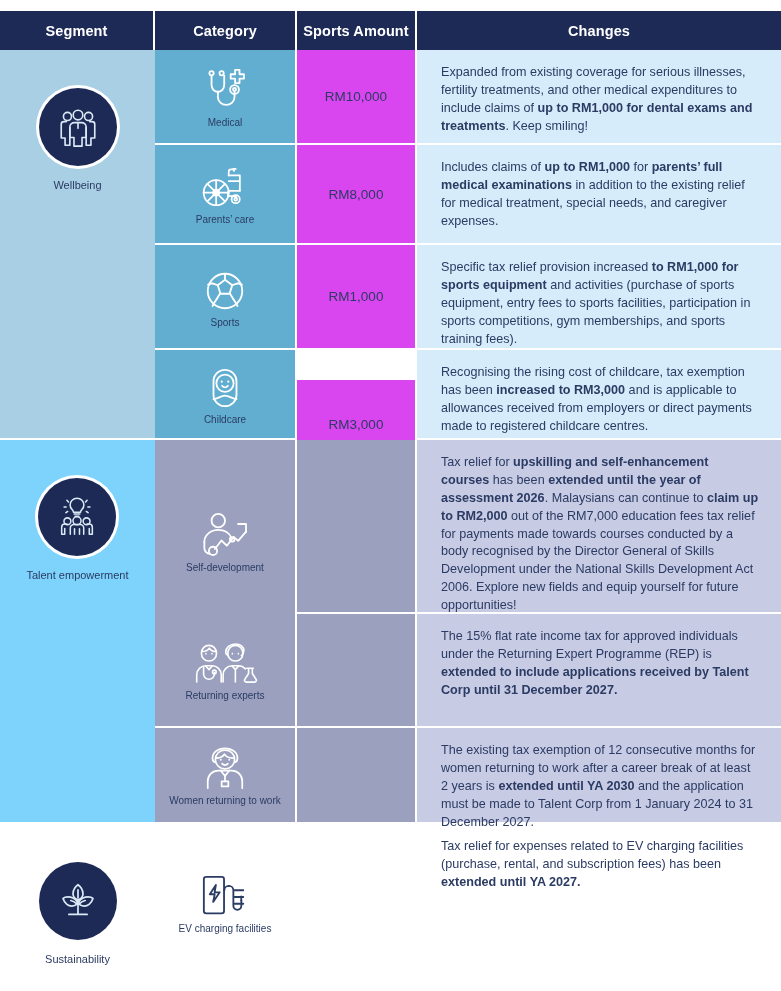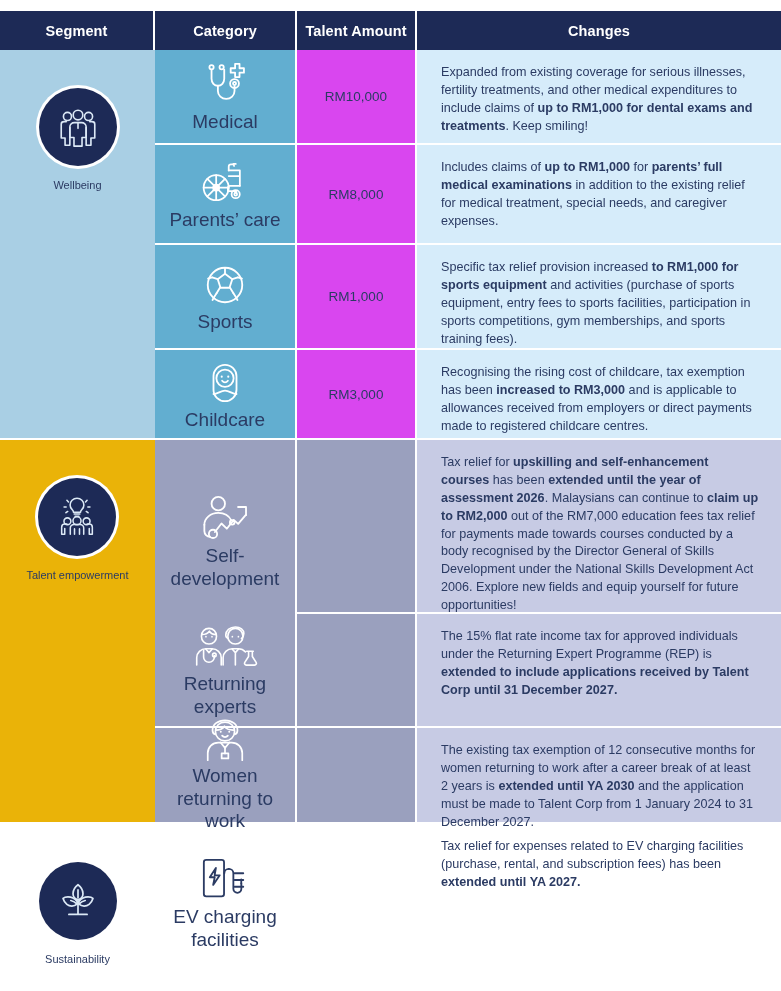--- a/index.html
+++ b/index.html
@@ -71,21 +71,21 @@
   .cat-cell {
     width: 142px;
     display: flex; flex-direction: column;
     align-items: center; justify-content: center;
     border-right: 2px solid #ffffff;
     border-bottom: 2px solid #ffffff;
     padding: 6px 4px;
   }
   .cat-icon { display:flex; align-items:center; justify-content:center; height: 52px; }
   .cat-label {
-    font-size: 19px;
+    font-size: 10px;
     color: #2b3b63;
     text-align: center;
     line-height: 1.2;
   }
 
   .amt-cell {
     width: 120px;
     display: flex; align-items: center; justify-content: center;
     border-right: 2px solid #ffffff;
     border-bottom: 2px solid #ffffff;
@@ -102,36 +102,36 @@
     color: #2b3b63;
   }
   .chg-cell b { font-weight: bold; }
 
   
   .t-wellbeing .seg-cell { background: #a9cfe4; }
   .t-wellbeing .cat-cell { background: #62aed0; }
   .t-wellbeing .amt-cell { background: #d946ef; }
   .t-wellbeing .chg-cell { background: #d6ecfa; }
 
-  .t-talent .seg-cell { background: #eab308; align-items: center; }
+  .t-talent .seg-cell { background: #7dd3fc; align-items: center; }
   .t-talent .cat-cell { background: #9aa0be; }
   .t-talent .amt-cell { background: #9aa0be; }
   .t-talent .chg-cell { background: #c7cbe4; }
 
   svg { display: block; }
 </style>
 </head>
 <body>
 
 <div id="table">
 
   <div class="hdr-row">
     <div class="hdr-cell c-seg">Segment</div>
     <div class="hdr-cell c-cat">Category</div>
-    <div class="hdr-cell c-amt">Talent Amount</div>
+    <div class="hdr-cell c-amt">Sports Amount</div>
     <div class="hdr-cell c-chg">Changes</div>
   </div>
 
   <div class="body" id="body">
       <div class="seg-block t-wellbeing" style="top: 0px; height: 390px;">
         <div class="seg-cell">
           <div class="seg-inner">
             <div class="seg-circle">
               <svg width="46" height="46" viewBox="0 0 48 48" fill="none" stroke="#dce9f6" stroke-width="1.7" stroke-linecap="round" stroke-linejoin="round">
     <circle cx="13" cy="13" r="4.2"></circle>
@@ -208,21 +208,21 @@
     <rect x="10" y="5" width="24" height="38" rx="12"></rect>
     <circle cx="22" cy="19" r="9"></circle>
     <circle cx="18.6" cy="17.4" r="1.1" fill="#ffffff" stroke="none"></circle>
     <circle cx="25.4" cy="17.4" r="1.1" fill="#ffffff" stroke="none"></circle>
     <path d="M19 21.6c.9 1.2 2 1.8 3 1.8s2.1-.6 3-1.8"></path>
     <path d="M10 35.5c4.5 0 7.3-3.6 12-3.6s7.5 3.6 12 3.6"></path>
                 </svg>
               </div>
               <div class="cat-label">Childcare</div>
             </div>
-            <div class="amt-cell" style="height: 90px;">RM3,000</div>
+            <div class="amt-cell" style="height: 90px; margin-top: 30px;">RM3,000</div>
             <div class="chg-cell" style="height: 90px;">Recognising the rising cost of childcare, tax exemption has been <b>increased to RM3,000</b> and is applicable to allowances received from employers or direct payments made to registered childcare centres.</div>
           </div>
         </div>
       </div>
       <div class="seg-block t-talent" style="top: 390px; height: 384px;">
         <div class="seg-cell">
           <div class="seg-inner">
             <div class="seg-circle">
               <svg width="46" height="46" viewBox="0 0 48 48" fill="none" stroke="#dce9f6" stroke-width="1.6" stroke-linecap="round" stroke-linejoin="round">
     <path d="M24 4.5c-4.1 0-7.2 3.1-7.2 6.9 0 2.6 1.4 4.2 2.5 5.4.7.8 1 1.4 1 2.3h7.4c0-.9.3-1.5 1-2.3 1.1-1.2 2.5-2.8 2.5-5.4 0-3.8-3.1-6.9-7.2-6.9z"></path>

